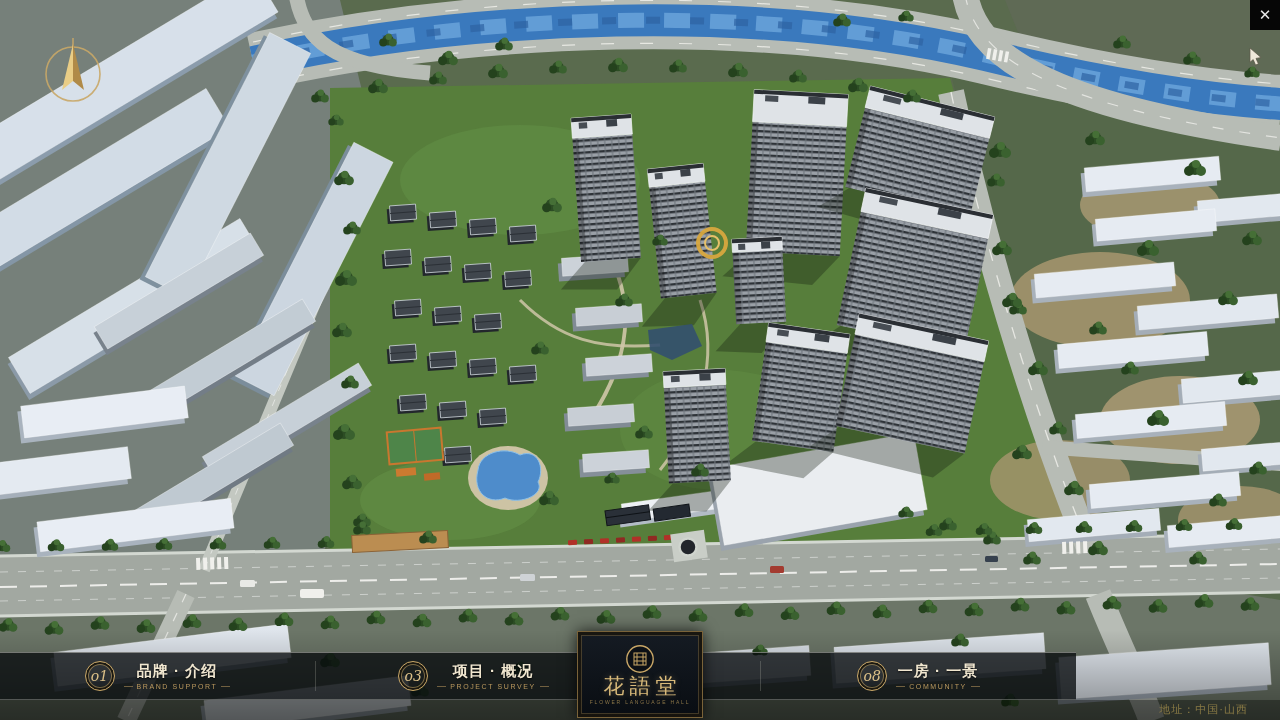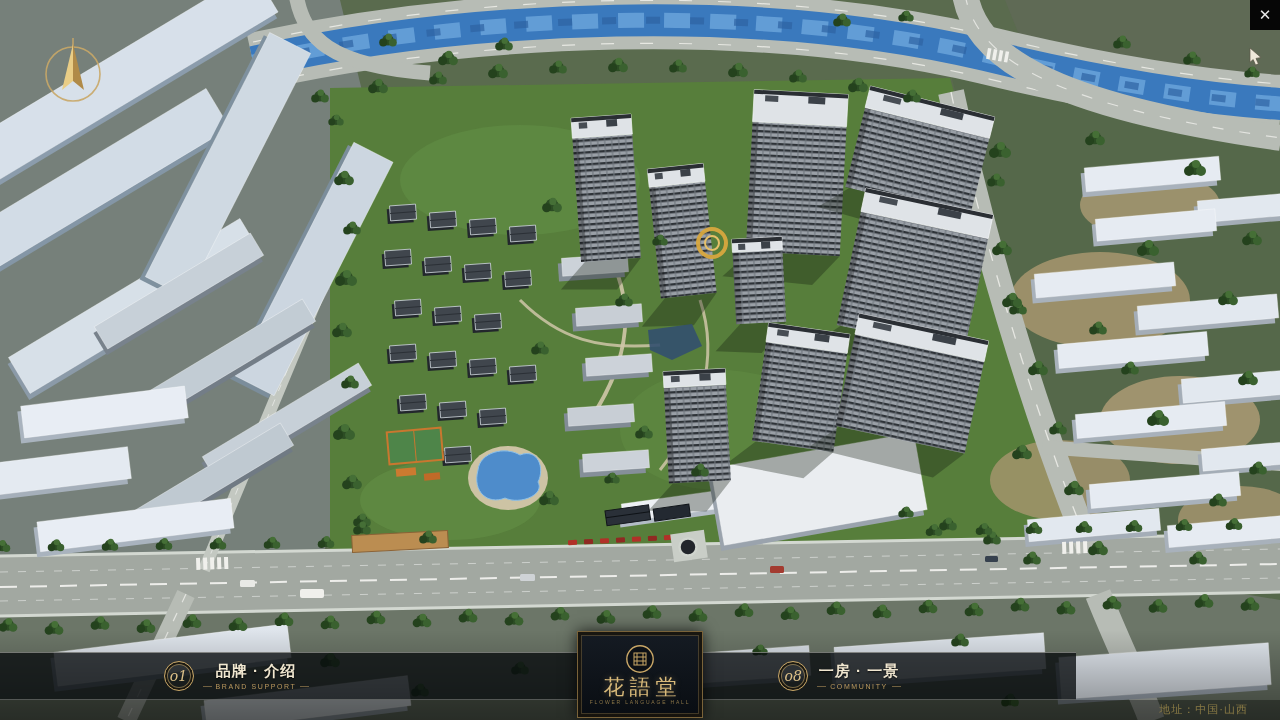--- a/index.html
+++ b/index.html
@@ -37,21 +37,21 @@
   .bottom-strip{position:absolute;left:0;bottom:0;width:1280px;height:20px;background:rgba(4,7,5,.38);z-index:3;}
   .address{position:absolute;right:32px;bottom:3px;font-size:11px;color:#8b7b45;letter-spacing:1px;z-index:5;}
 
   
   .logo-panel{position:absolute;left:50%;transform:translateX(-50%);bottom:2px;width:124px;height:85px;
     background:linear-gradient(180deg,#151b23,#090d12);
     border:1px solid #7a6339;
     box-shadow:inset 0 0 0 3px rgba(0,0,0,.65), inset 0 0 0 4px rgba(122,99,57,.5), 0 0 14px rgba(0,0,0,.75);
     display:flex;flex-direction:column;align-items:center;justify-content:center;gap:2px;z-index:5;cursor:pointer;}
   .seal{width:30px;height:30px;}
-  .logo-title{font-family:Liberation Sans, sans-serif;font-size:21px;color:#d9ba7a;letter-spacing:5px;
+  .logo-title{font-family:Liberation Serif, serif;font-size:21px;color:#d9ba7a;letter-spacing:5px;
     margin-left:5px;text-shadow:0 0 6px rgba(217,186,122,.35);line-height:1;}
   .logo-sub{font-size:5px;color:#8d7748;letter-spacing:1.8px;}
 </style>
 </head>
 <body>
 
 <div class="stage">
 
   <svg class="scene" viewBox="0 0 1280 720" preserveAspectRatio="none">
     <defs>
@@ -1213,20 +1213,29 @@
   <nav class="navbar">
     <div class="cell">
       <div class="badge">
           <span>o1</span>
         </div>
       <div class="labels">
           <div class="zh">品牌 · 介绍</div>
       <div class="en">BRAND SUPPORT</div>
         </div>
     </div>
+    <div class="cell">
+      <div class="badge">
+          <span>o3</span>
+        </div>
+      <div class="labels">
+          <div class="zh">项目 · 概况</div>
+      <div class="en">PROJECT SURVEY</div>
+        </div>
+    </div>
     <div class="gap"></div>
     <div class="cell">
       <div class="badge">
           <span>o8</span>
         </div>
       <div class="labels">
           <div class="zh">一房 · 一景</div>
       <div class="en">COMMUNITY</div>
         </div>
     </div>

